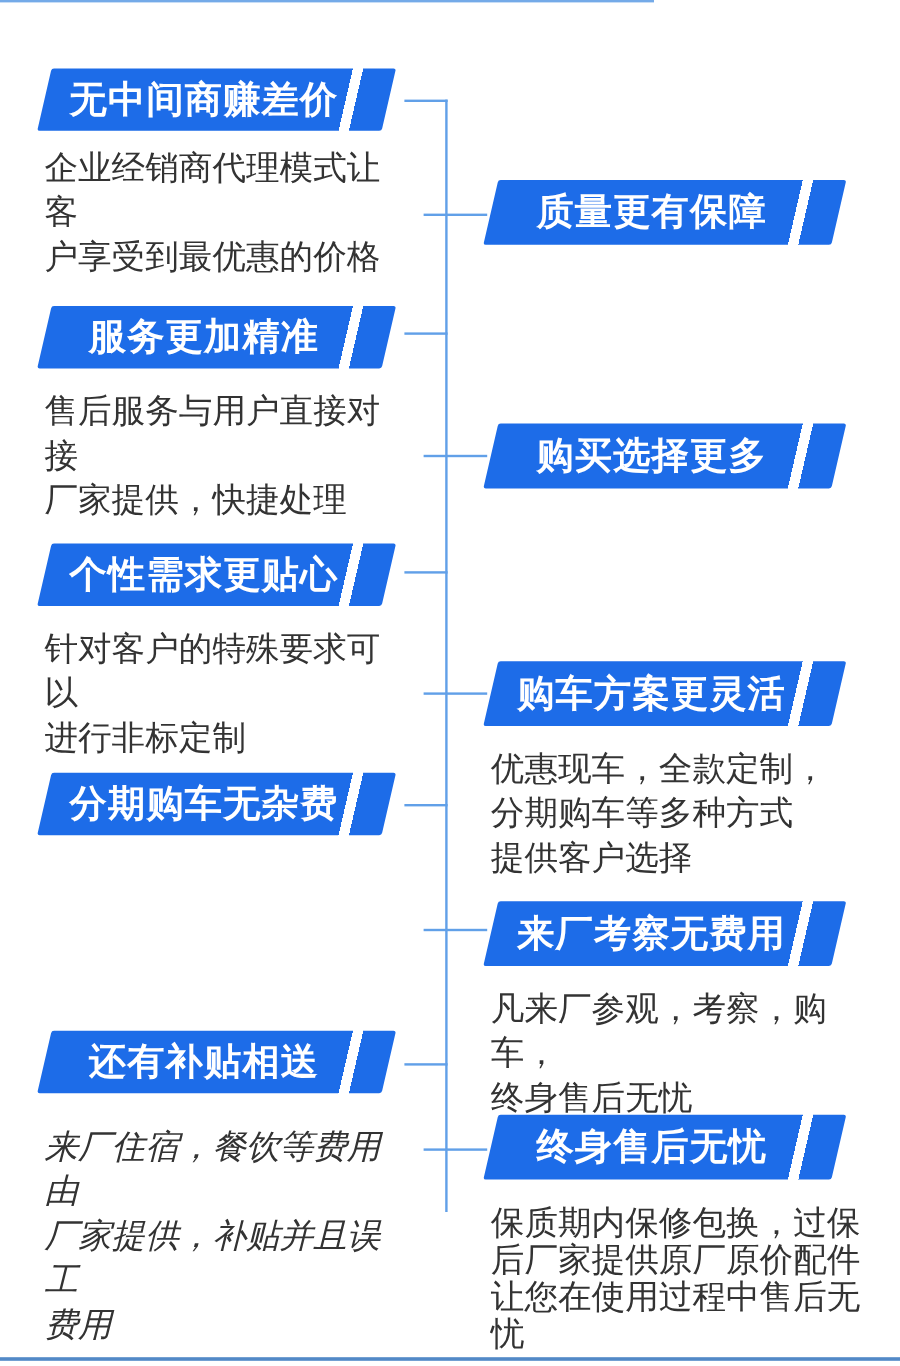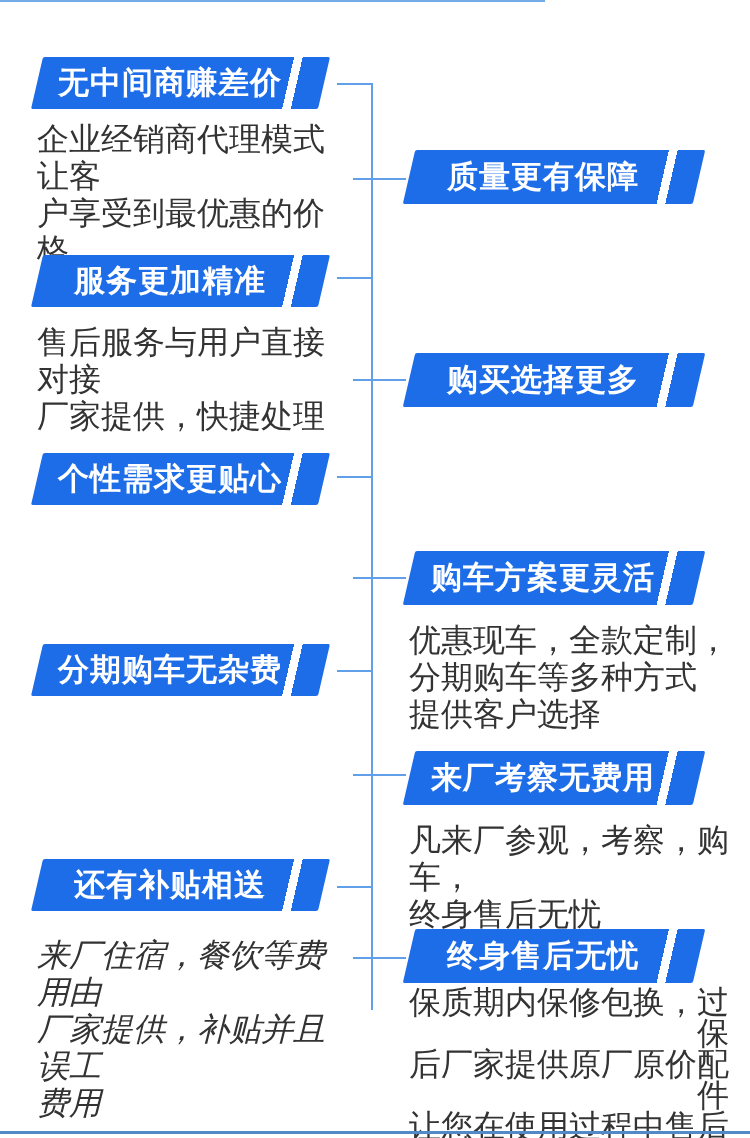--- a/index.html
+++ b/index.html
@@ -27,40 +27,40 @@
     background:linear-gradient(90deg,#1d6ce8 0%,#1d6ce8 87.5%,#ffffff 87.5%,#ffffff 90.5%,#1d6ce8 90.5%,#1d6ce8 100%);
     display:flex;align-items:center;justify-content:center;
   }
   .item .banner .banner-text{
     transform:skewX(13deg);
     color:#ffffff;font-size:31px;font-weight:bold;letter-spacing:1px;
     white-space:nowrap;padding-right:22px;
   }
   .item .desc{
     margin-top:17px;
-    font-size:32px;line-height:37px;color:#333333;
+    font-size:28px;line-height:37px;color:#333333;
     white-space:pre-line;
   }
   .item.left  .banner{width:287px;height:52px;}
   .item.right .banner{width:290px;height:54px;}
 
   .item.pos-l1{left:37px;top:57px;width:300px;}
   .item.pos-l2{left:37px;top:255px;width:300px;}
   .item.pos-l3{left:37px;top:453px;width:300px;}
   .item.pos-l4{left:37px;top:644px;width:300px;}
   .item.pos-l5{left:37px;top:859px;width:300px;}
   .item.pos-r1{left:409px;top:150px;width:320px;}
   .item.pos-r2{left:409px;top:353px;width:320px;}
   .item.pos-r3{left:409px;top:551px;width:320px;}
   .item.pos-r4{left:409px;top:751px;width:320px;}
   .item.pos-r5{left:409px;top:929px;width:320px;}
 
   .item.pos-l1 .desc{margin-top:12px;}
   .item.pos-l5 .desc{margin-top:26px;font-style:italic;}
-  .item.pos-r5 .desc{margin-top:4px;line-height:31px;text-align:right;}
+  .item.pos-r5 .desc{margin-top:20px;line-height:31px;}
 </style>
 </head>
 <body>
 
 <div class="canvas">
 
   <div class="top-line"></div>
   <div class="vline"></div>
 
   <div class="tick l l1"></div>
@@ -87,20 +87,22 @@
       <span class="banner-text">服务更加精准</span>
     </div>
     <div class="desc">售后服务与用户直接对接
 厂家提供，快捷处理</div>
   </div>
 
   <div class="item left pos-l3">
     <div class="banner">
       <span class="banner-text">个性需求更贴心</span>
     </div>
+    <div class="desc">针对客户的特殊要求可以
+进行非标定制</div>
   </div>
 
   <div class="item left pos-l4">
     <div class="banner">
       <span class="banner-text">分期购车无杂费</span>
     </div>
   </div>
 
   <div class="item left pos-l5">
     <div class="banner">

